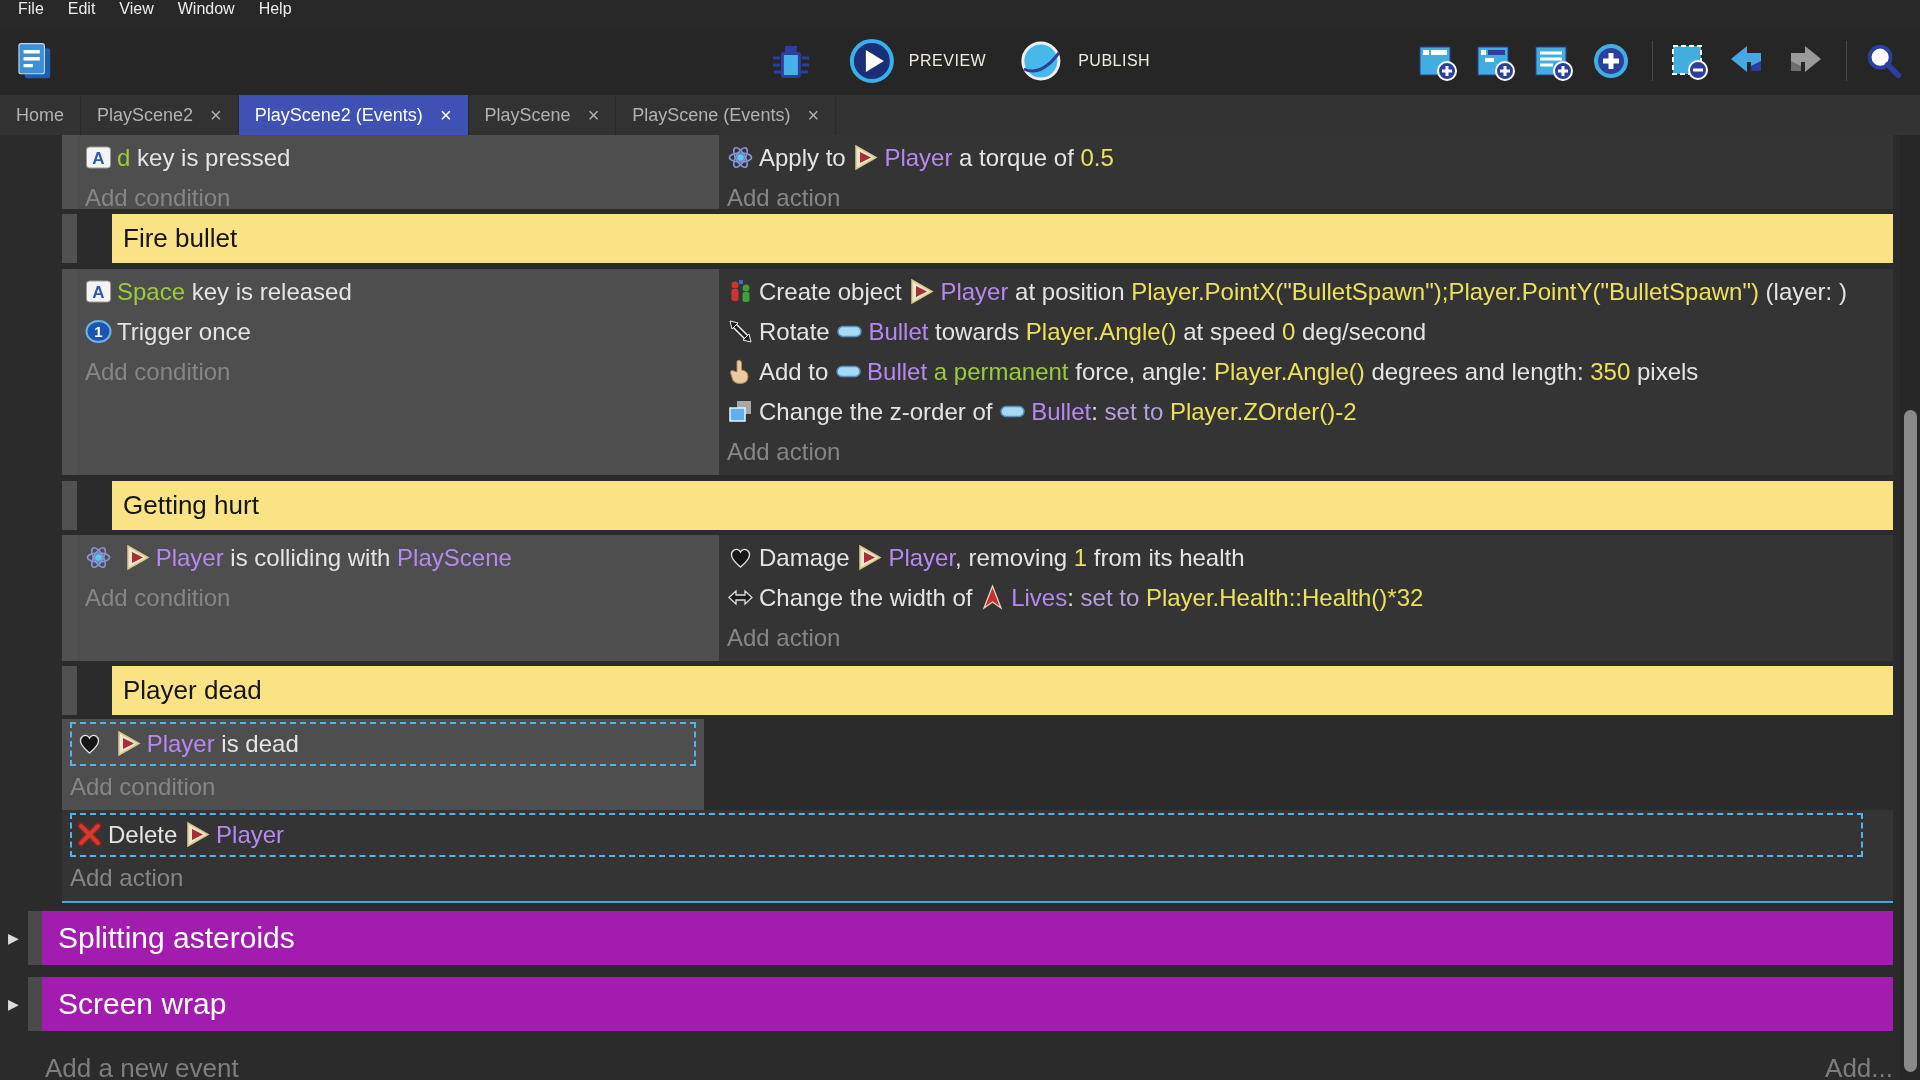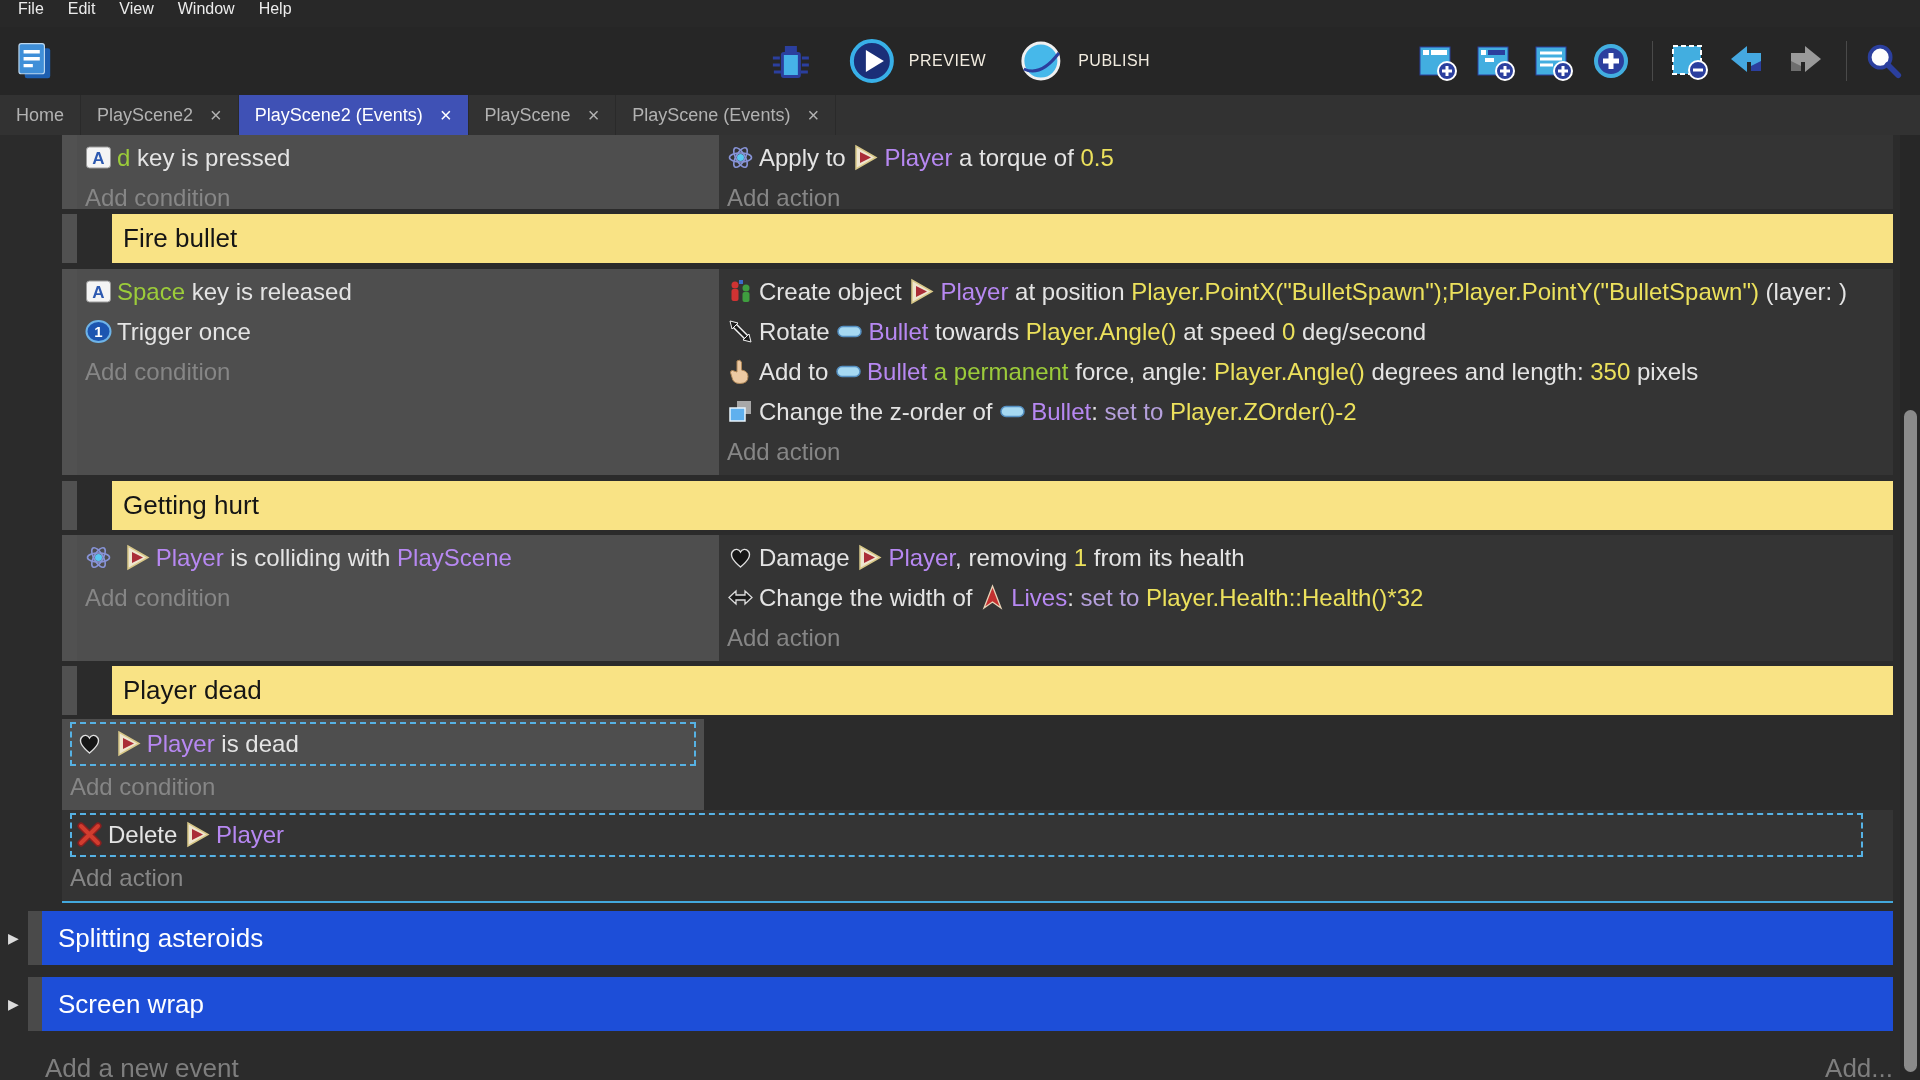--- a/index.html
+++ b/index.html
@@ -37,21 +37,21 @@
   .t-expr{color:#ece15c;}
   .t-green{color:#9ccc3a;}
   .t-setto{color:#b5a0dc;}
   .icn{vertical-align:-5px;margin-right:5px;}
   .sel-box{border:2px dashed #56b2e4;padding:0 4px;margin-bottom:1px;}
   
   .grp{display:flex;margin-left:62px;width:1831px;height:49px;}
   .grp .bar{flex:1;background:#f9e385;color:#151515;font-size:26px;display:flex;align-items:center;padding-left:11px;margin-left:35px;}
   .grpb{display:flex;margin-left:28px;width:1865px;height:54px;position:relative;}
   .grpb .handle{width:14px;background:#4a4a4a;}
-  .grpb .bar{flex:1;background:#1d4ed8;color:#ffffff;font-size:26px;display:flex;align-items:center;padding-left:16px;}
+  .grpb .bar{flex:1;background:#a21caf;color:#ffffff;font-size:30px;display:flex;align-items:center;padding-left:16px;}
   .fold{position:absolute;left:-20px;top:19px;color:#dcdcdc;font-size:14px;}
   
   .footer{margin-left:45px;width:1848px;display:flex;justify-content:space-between;
           font-size:26px;color:#7e7e7e;margin-top:22px;gap:14px;}
   
   .scroll-track{position:absolute;right:0;top:0;width:20px;height:100%;background:#272727;}
   .scroll-thumb{position:absolute;right:3px;top:275px;width:13px;height:662px;background:#8a8a8a;border-radius:7px;}
 </style>
 </head>
 <body>

